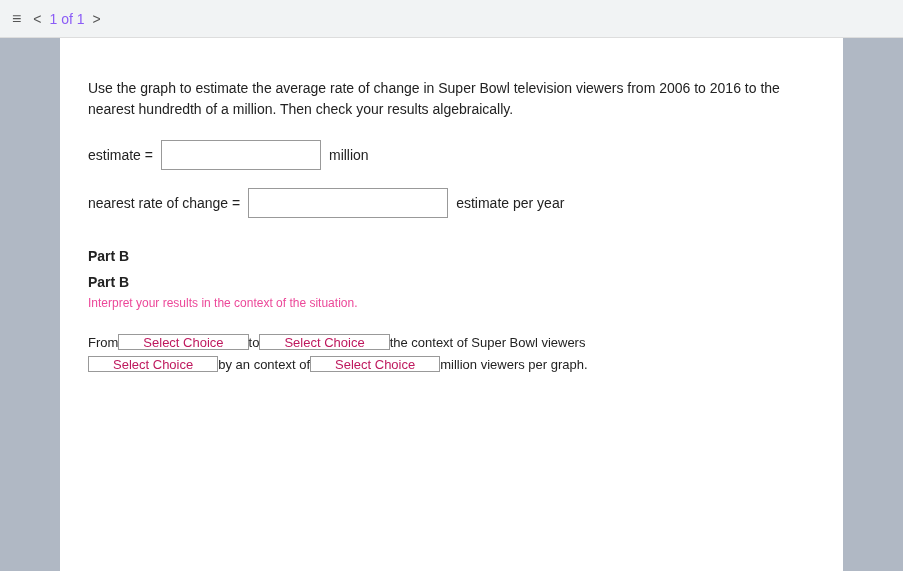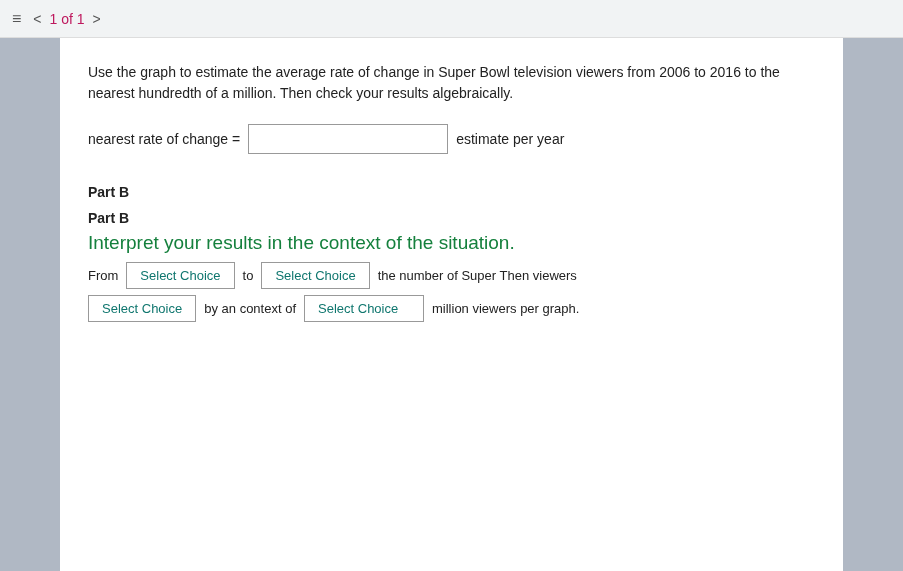--- a/index.html
+++ b/index.html
@@ -38,36 +38,37 @@
 
     .nav-chevron {
       font-size: 14px;
       color: #555;
       cursor: pointer;
       padding: 2px 4px;
     }
 
     .nav-page-info {
       font-size: 14px;
-      color: #be185d;
+      color: #8b5cf6;
     }
 
     .main-content {
       background-color: #ffffff;
       margin: 0 60px;
       padding: 24px 28px 30px 28px;
       min-height: 533px;
       position: relative;
     }
 
     .problem-text {
       font-size: 14px;
       color: #222;
       line-height: 1.5;
       margin-bottom: 20px;
+      margin-top: 16px;
     }
 
     .input-row {
       display: flex;
       align-items: center;
       gap: 8px;
       margin-bottom: 18px;
       font-size: 14px;
       color: #222;
     }
@@ -98,46 +99,46 @@
     }
 
     .part-b-inner-label {
       font-size: 14px;
       font-weight: bold;
       color: #222;
       margin-bottom: 6px;
     }
 
     .interpret-text {
-      font-size: 19px;
-      color: #15803d;
-      margin-bottom: 8px;
+      font-size: 12px;
+      color: #ec4899;
+      margin-bottom: 24px;
     }
 
     .sentence-row {
       display: flex;
       align-items: center;
       flex-wrap: wrap;
-      gap: 8px;
+      gap: 0;
       font-size: 13px;
       color: #222;
       margin-bottom: 6px;
     }
 
     .select-choice-box {
       border: 1px solid #999;
       background: #fff;
-      padding: 3px 13px;
+      padding: 3px 24px;
       font-size: 13px;
-      color: #0f766e;
+      color: #be185d;
       cursor: pointer;
       display: inline-flex;
       align-items: center;
       min-width: 100px;
-      height: 27px;
+      height: 16px;
     }
 
     .select-choice-box-wide {
       min-width: 120px;
     }
 
     .left-sidebar {
       position: absolute;
       left: 0;
       top: 0;
@@ -176,39 +177,44 @@
 </div>
 
 <div class="page-wrapper">
   <div class="left-sidebar"></div>
   <div class="right-sidebar"></div>
 
   <div class="main-content">
 
     <p class="problem-text">Use the graph to estimate the average rate of change in Super Bowl television viewers from 2006 to 2016 to the nearest hundredth of a million. Then check your results algebraically.</p>
 
+    <div class="input-row">
+      <span>estimate =</span>
+      <input class="answer-input" type="text" value="" style="">
+      <span>million</span>
+    </div>
 
     <div class="input-row">
       <span>nearest rate of change =</span>
       <input class="answer-input answer-input-wide" type="text" value="" style="">
       <span>estimate per year</span>
     </div>
 
     <div class="part-b-section">
       <div class="part-b-label">Part B</div>
 
       <div class="part-b-inner-label">Part B</div>
       <p class="interpret-text">Interpret your results in the context of the situation.</p>
 
       <div class="sentence-row">
         <span>From</span>
         <div class="select-choice-box">Select Choice</div>
         <span>to</span>
         <div class="select-choice-box">Select Choice</div>
-        <span>the number of Super Then viewers</span>
+        <span>the context of Super Bowl viewers</span>
       </div>
 
       <div class="sentence-row">
         <div class="select-choice-box">Select Choice</div>
         <span>by an context of</span>
         <div class="select-choice-box select-choice-box-wide">Select Choice</div>
         <span>million viewers per graph.</span>
       </div>
     </div>
 

